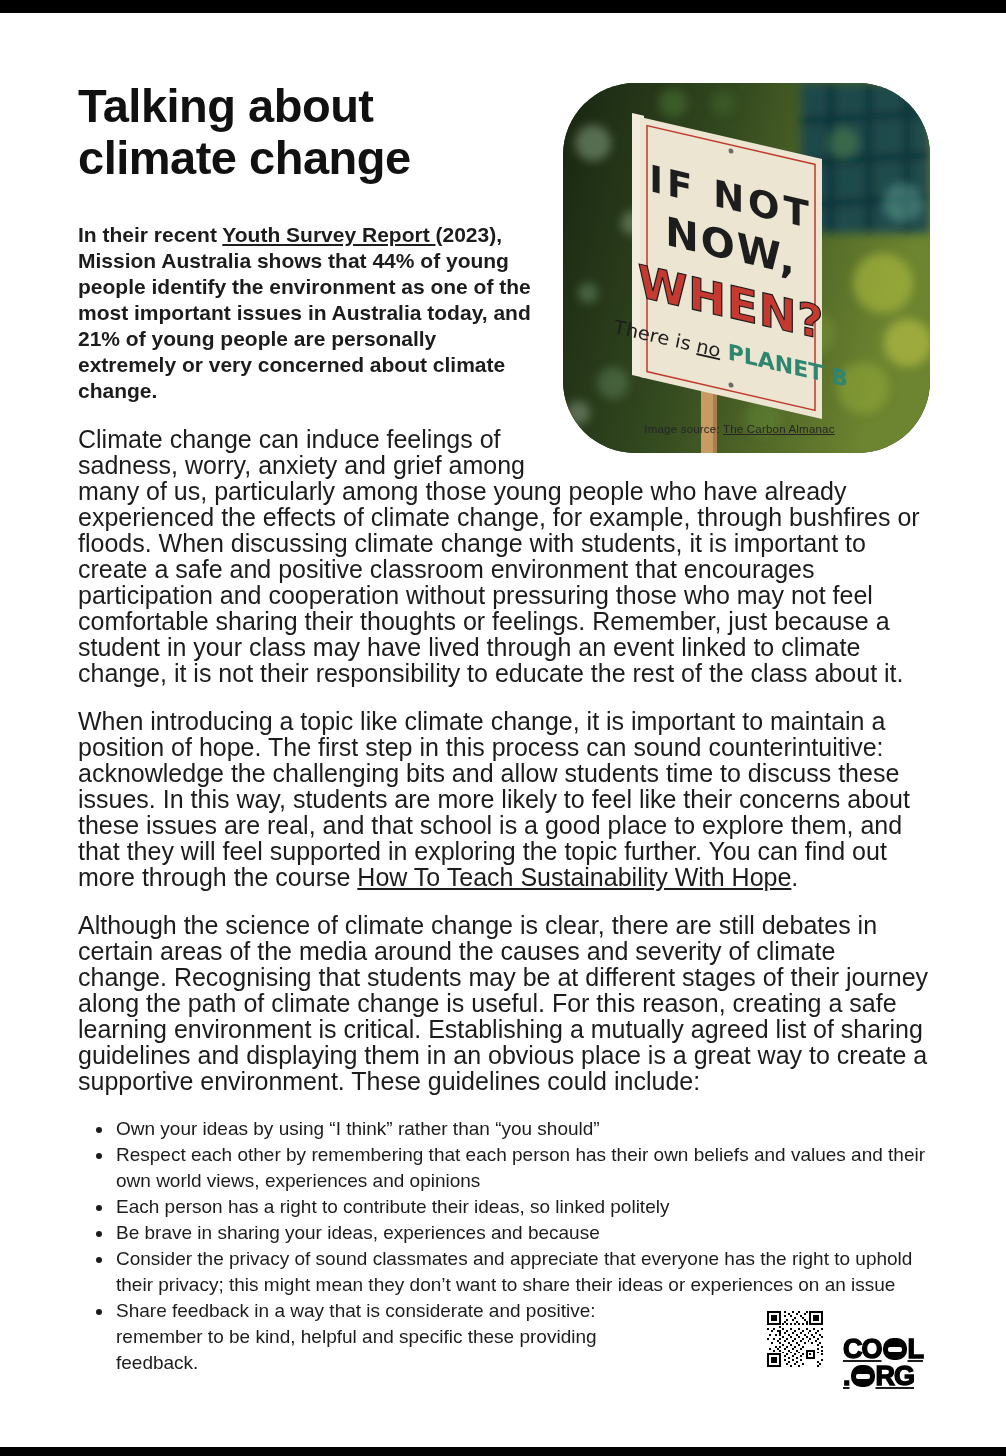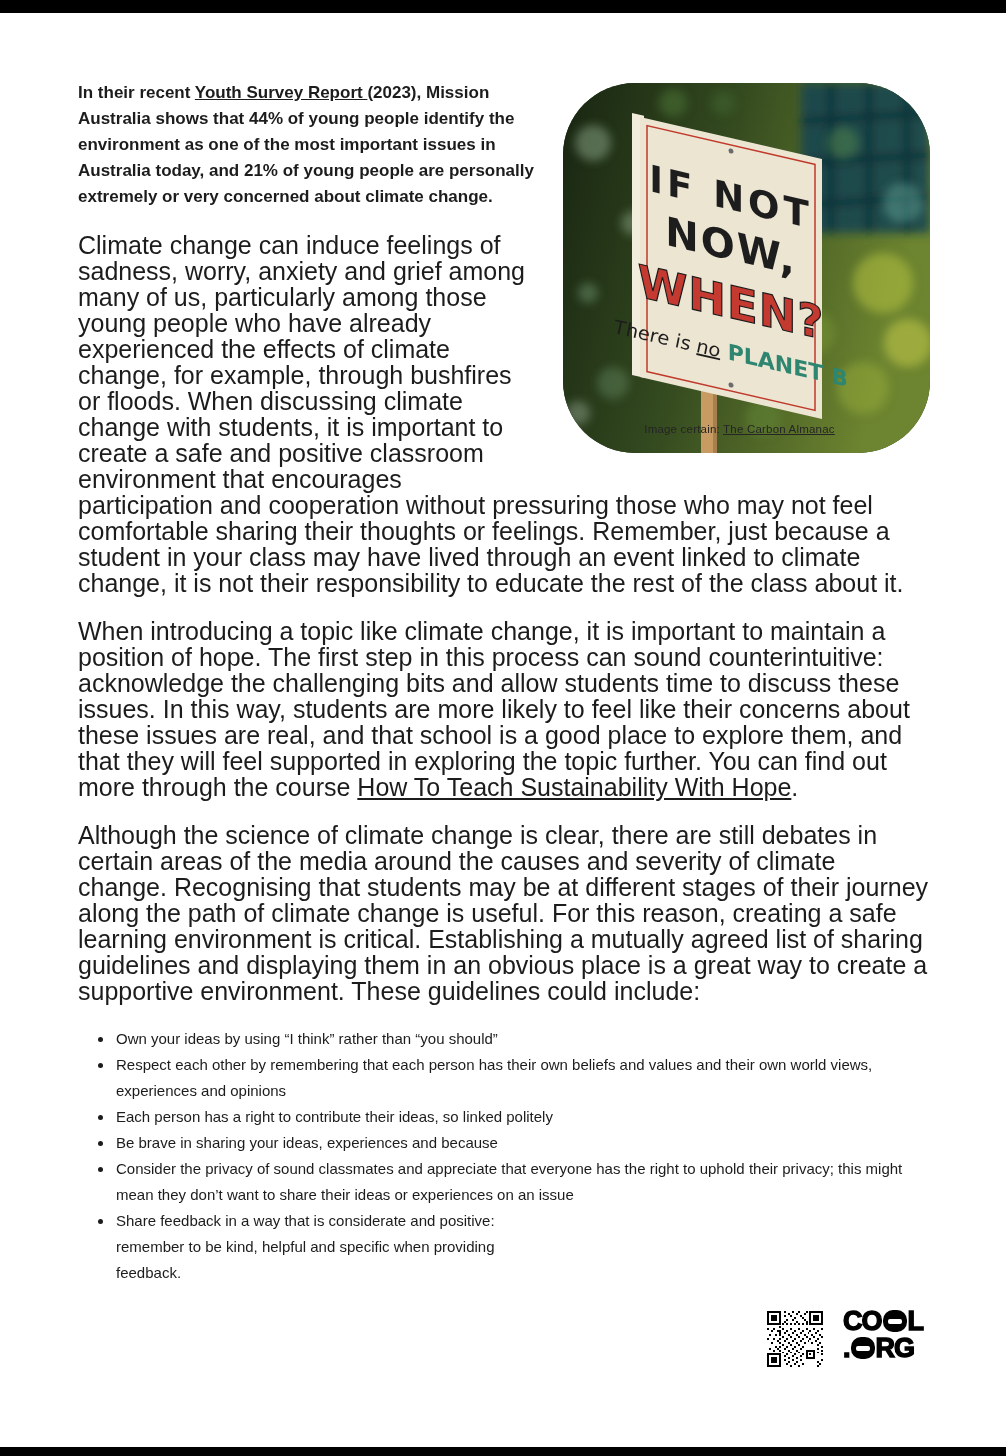--- a/index.html
+++ b/index.html
@@ -12,29 +12,29 @@
   
   .hero{float:right;width:367px;height:370px;margin:3px 0 24px 28px;border-radius:72px;
         overflow:hidden;position:relative;background:#2a3d22;}
   .hero svg{display:block;width:100%;height:100%;}
   .caption{position:absolute;left:0;right:14px;bottom:18px;text-align:center;
            font-size:11.5px;color:#252525;letter-spacing:.2px;}
   .caption .ulink{text-decoration:underline;}
   h1{font-size:47px;line-height:52px;margin:0 0 38px 0;font-weight:bold;
      letter-spacing:-0.5px;color:#111;}
   p{font-size:25px;line-height:26px;margin:0 0 22px 0;}
-  p.intro{font-weight:bold;font-size:17px;}
+  p.intro{font-weight:bold;font-size:21px;}
   .ulink{text-decoration:underline;color:inherit;cursor:pointer;}
   ul{margin:0;padding:0 0 0 36px;}
-  li{font-size:15px;line-height:26px;padding-left:2px;}
+  li{font-size:19px;line-height:26px;padding-left:2px;}
   li.pre{white-space:pre-line;}
   
   .qr{position:absolute;left:767px;top:1311px;width:56px;height:56px;}
   .qr svg{display:block;width:100%;height:100%;}
-  .brand{position:absolute;left:843px;top:1308px;line-height:0;}
+  .brand{position:absolute;left:843px;top:1336px;line-height:0;text-decoration:underline;}
   .brand .row{display:block;height:27px;line-height:27px;font-size:27px;font-weight:bold;
               letter-spacing:-1px;color:#000;-webkit-text-stroke:1.4px #000;
               font-family:"Liberation Sans",sans-serif;white-space:nowrap;}
   .lgo{display:inline-block;width:24px;height:22px;background:#000;border-radius:10px;
        position:relative;vertical-align:-2px;-webkit-text-stroke:0;margin:0 1px;}
   .lgo .lgbar{position:absolute;left:5px;right:5px;top:9px;height:5px;background:#fff;border-radius:2px;}
 </style>
 </head>
 <body>
 
@@ -102,45 +102,46 @@
             <text x="91" y="72" font-size="37" letter-spacing="4" fill="#1d1d1d">IF NOT</text>
             <text x="91" y="122" font-size="40" letter-spacing="2" fill="#1d1d1d">NOW,</text>
             <text x="91" y="180" font-size="45" letter-spacing="1" fill="#c43a31" stroke="#1a1a1a" stroke-width="1.2">WHEN?</text>
             <text x="91" y="222" font-size="19" fill="#1d1d1d">
               <tspan font-weight="normal" font-style="italic">There is </tspan><tspan font-weight="normal" font-style="italic" text-decoration="underline">no</tspan><tspan font-size="22" fill="#2e8570"> PLANET B</tspan>
             </text>
           </g>
         </g>
       </svg>
       <div class="caption">
-        <span>Image certain: </span><span class="ulink">The Carbon Almanac</span>
+        <span>Image source: </span><span class="ulink">The Carbon Almanac</span>
       </div>
     </div>
 
+    <h1>Talking about climate change</h1>
 
     <p class="intro">
       <span>In their recent </span><span class="ulink">Youth Survey Report </span><span>(2023), Mission Australia shows that 44% of young people identify the environment as one of the most important issues in Australia today, and 21% of young people are personally extremely or very concerned about climate change.</span>
     </p>
 
     <p>Climate change can induce feelings of sadness, worry, anxiety and grief among many of us, particularly among those young people who have already experienced the effects of climate change, for example, through bushfires or floods. When discussing climate change with students, it is important to create a safe and positive classroom environment that encourages participation and cooperation without pressuring those who may not feel comfortable sharing their thoughts or feelings. Remember, just because a student in your class may have lived through an event linked to climate change, it is not their responsibility to educate the rest of the class about it.</p>
 
     <p>
       <span>When introducing a topic like climate change, it is important to maintain a position of hope. The first step in this process can sound counterintuitive: acknowledge the challenging bits and allow students time to discuss these issues. In this way, students are more likely to feel like their concerns about these issues are real, and that school is a good place to explore them, and that they will feel supported in exploring the topic further. You can find out more through the course </span><span class="ulink">How To Teach Sustainability With Hope</span><span>.</span>
     </p>
 
     <p>Although the science of climate change is clear, there are still debates in certain areas of the media around the causes and severity of climate change. Recognising that students may be at different stages of their journey along the path of climate change is useful. For this reason, creating a safe learning environment is critical. Establishing a mutually agreed list of sharing guidelines and displaying them in an obvious place is a great way to create a supportive environment. These guidelines could include:</p>
 
     <ul>
       <li>Own your ideas by using “I think” rather than “you should”</li>
       <li>Respect each other by remembering that each person has their own beliefs and values and their own world views, experiences and opinions</li>
       <li>Each person has a right to contribute their ideas, so linked politely</li>
       <li>Be brave in sharing your ideas, experiences and because</li>
       <li>Consider the privacy of sound classmates and appreciate that everyone has the right to uphold their privacy; this might mean they don’t want to share their ideas or experiences on an issue</li>
       <li class="pre">Share feedback in a way that is considerate and positive:
-remember to be kind, helpful and specific when providing
+remember to be kind, helpful and specific these providing
 feedback.</li>
     </ul>
   </div>
 
   <div class="qr">
     <svg viewBox="0 0 29 29" shape-rendering="crispEdges">
       <rect width="29" height="29" fill="#fff"></rect>
       <g fill="#000">
         <path d="M0 0h7v7h-7z M1 1h5v5h-5z" fill-rule="evenodd"></path>
         <rect x="2" y="2" width="3" height="3"></rect>

